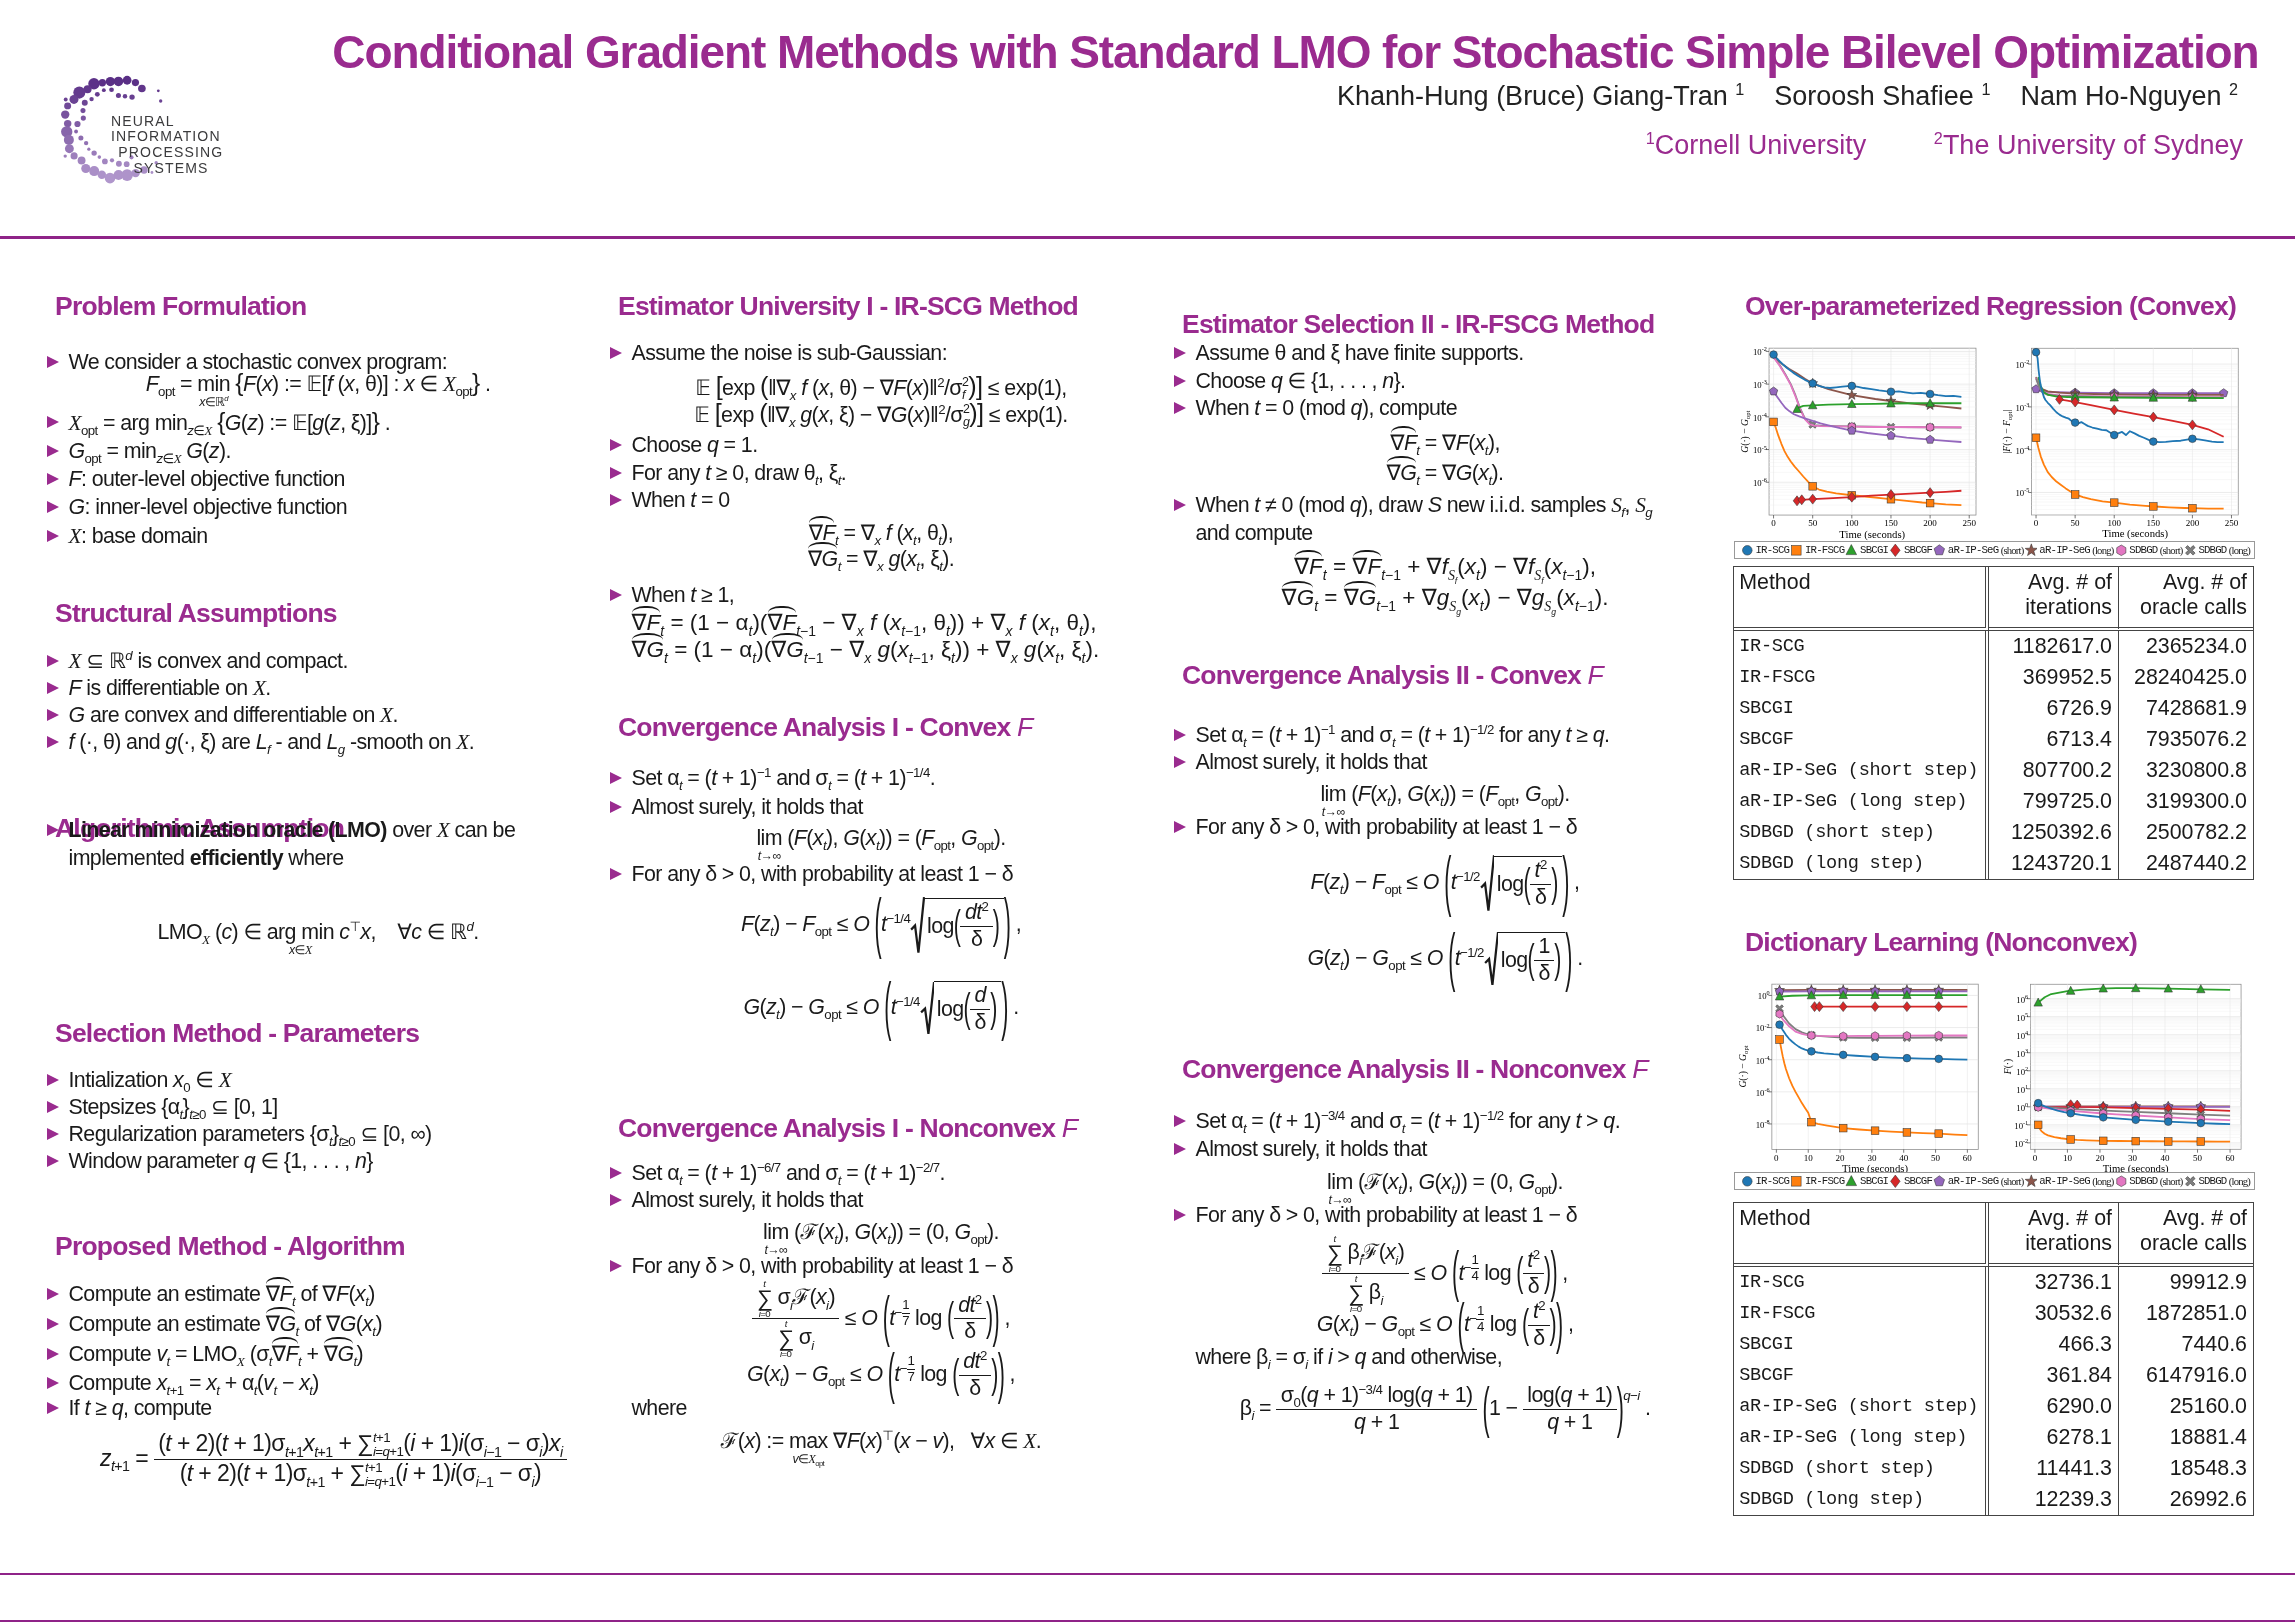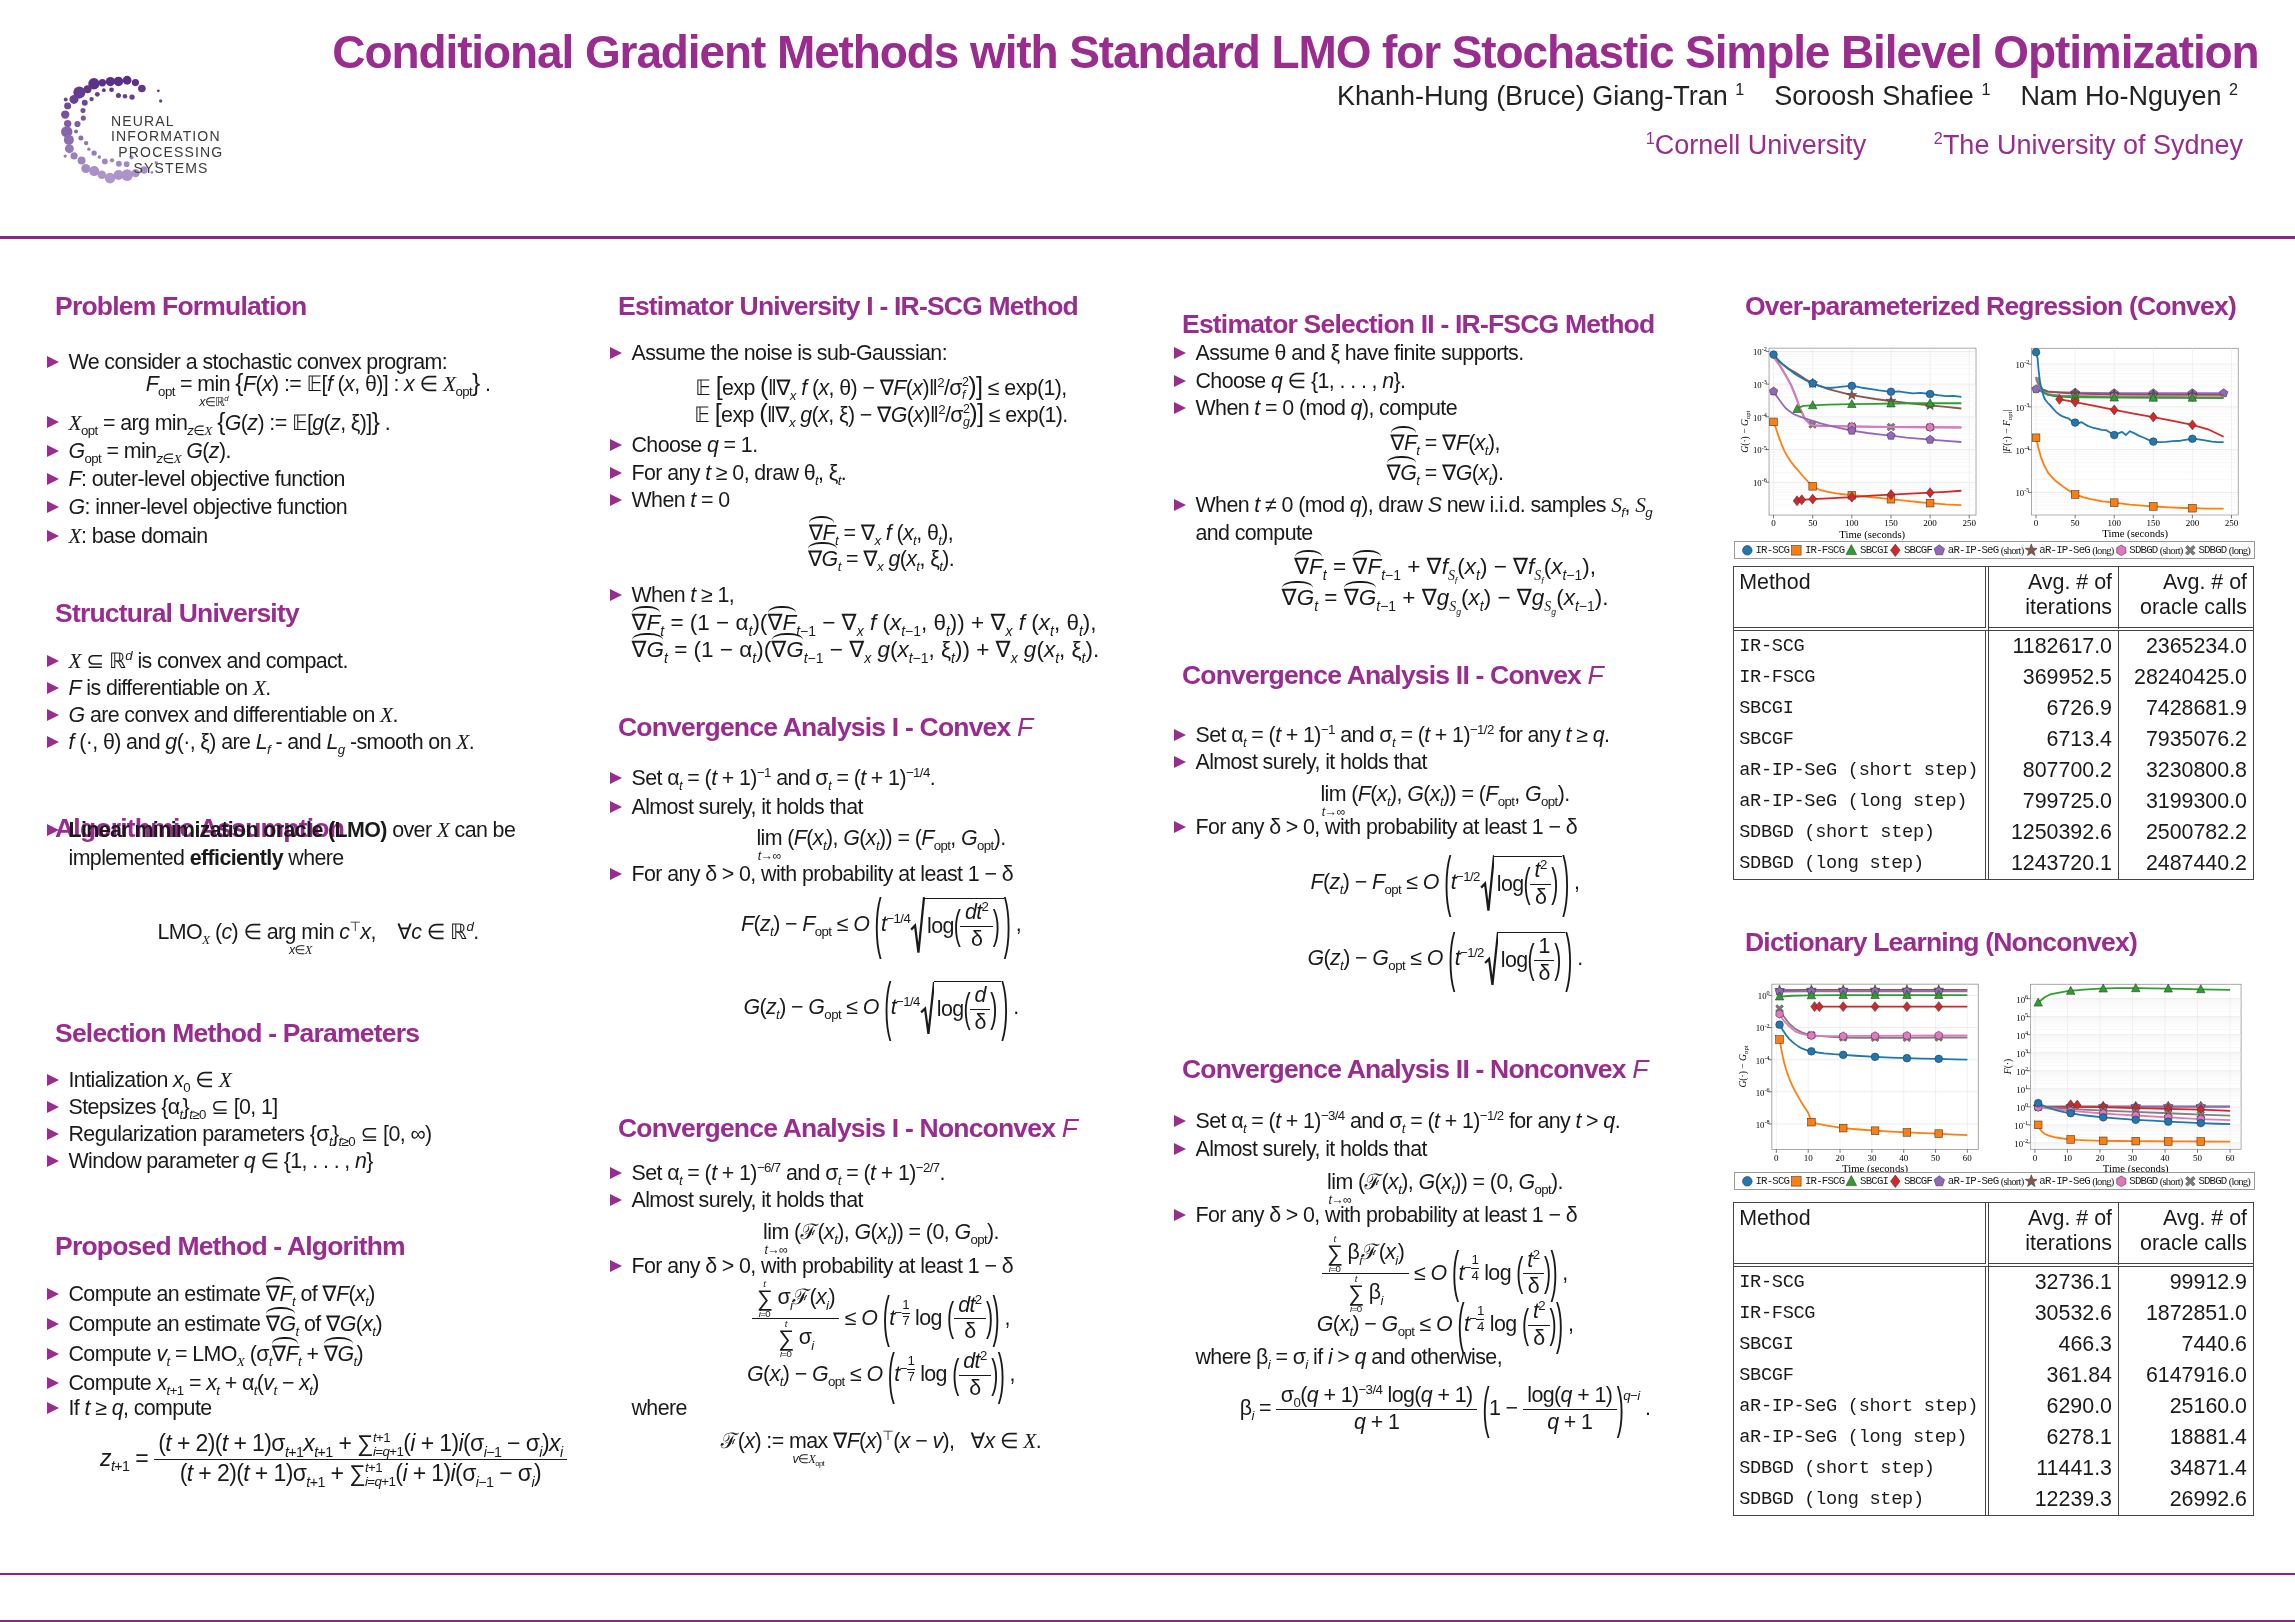--- a/index.html
+++ b/index.html
@@ -117,21 +117,21 @@
 <div class="col" id="c1" style="left:46px;top:0px">
  <div class="hd" style="top:291px">Problem Formulation</div>
  <div class="bl" style="top:348px"><span class="tri"></span>We consider a stochastic convex program:</div>
  <div class="ctr" style="top:369px"><span class="i">F</span><sub>opt</sub> <span class="rel">=</span> <span class="stk"><span>min</span><span class="lo"><span class="i">x</span>∈ℝ<sup><span class="i">d</span></sup></span></span> <span style="font-size:115%">{</span><span class="i">F</span>(<span class="i">x</span>) := 𝔼[<span class="i">f</span> (<span class="i">x</span>, θ)] : <span class="i">x</span> ∈ <span class="cal">X</span><sub>opt</sub><span style="font-size:115%">}</span> .</div>
  <div class="bl" style="top:408px"><span class="tri"></span><span class="cal">X</span><sub>opt</sub> = arg min<sub><span class="i">z</span>∈<span class="cal">X</span></sub> <span style="font-size:115%">{</span><span class="i">G</span>(<span class="i">z</span>) := 𝔼[<span class="i">g</span>(<span class="i">z</span>, ξ)]<span style="font-size:115%">}</span> .</div>
  <div class="bl" style="top:437px"><span class="tri"></span><span class="i">G</span><sub>opt</sub> = min<sub><span class="i">z</span>∈<span class="cal">X</span></sub> <span class="i">G</span>(<span class="i">z</span>).</div>
  <div class="bl" style="top:465px"><span class="tri"></span><span class="i">F</span>: outer-level objective function</div>
  <div class="bl" style="top:493px"><span class="tri"></span><span class="i">G</span>: inner-level objective function</div>
  <div class="bl" style="top:522px"><span class="tri"></span><span class="cal">X</span>: base domain</div>
 
- <div class="hd" style="top:598px">Structural University</div>
+ <div class="hd" style="top:598px">Structural Assumptions</div>
  <div class="bl" style="top:647px"><span class="tri"></span><span class="cal">X</span> ⊆ ℝ<sup><span class="i">d</span></sup> is convex and compact.</div>
  <div class="bl" style="top:674px"><span class="tri"></span><span class="i">F</span> is differentiable on <span class="cal">X</span>.</div>
  <div class="bl" style="top:701px"><span class="tri"></span><span class="i">G</span> are convex and differentiable on <span class="cal">X</span>.</div>
  <div class="bl" style="top:728px"><span class="tri"></span><span class="i">f</span> (·, θ) and <span class="i">g</span>(·, ξ) are <span class="i">L<sub>f</sub></span> - and <span class="i">L<sub>g</sub></span> -smooth on <span class="cal">X</span>.</div>
 
  <div class="hd" style="top:813px">Algorithmic Assumption</div>
  <div class="bl" style="top:816px"><span class="tri"></span><b>Linear minimization oracle (LMO)</b> over <span class="cal">X</span> can be<br>implemented <b>efficiently</b> where</div>
  <div class="ctr" style="top:918px">LMO<sub><span class="cal">X</span></sub> (<span class="i">c</span>) ∈ <span class="stk"><span>arg min</span><span class="lo"><span class="i">x</span>∈<span class="cal">X</span></span></span> <span class="i">c</span><sup>⊤</sup><span class="i">x</span>,&nbsp;&nbsp;&nbsp;&nbsp;∀<span class="i">c</span> ∈ ℝ<sup><span class="i">d</span></sup>.</div>
 
  <div class="hd" style="top:1018px">Selection Method - Parameters</div>
@@ -968,21 +968,21 @@
             <td class="r">25160.0</td>
           </tr>
           <tr>
             <td class="mo">aR-IP-SeG (long step)</td>
             <td class="r">6278.1</td>
             <td class="r">18881.4</td>
           </tr>
           <tr>
             <td class="mo">SDBGD (short step)</td>
             <td class="r">11441.3</td>
-            <td class="r">34871.4</td>
+            <td class="r">18548.3</td>
           </tr>
           <tr>
             <td class="mo">SDBGD (long step)</td>
             <td class="r">12239.3</td>
             <td class="r">26992.6</td>
           </tr>
         </tbody>
       </table>
     </div>
 </div>

